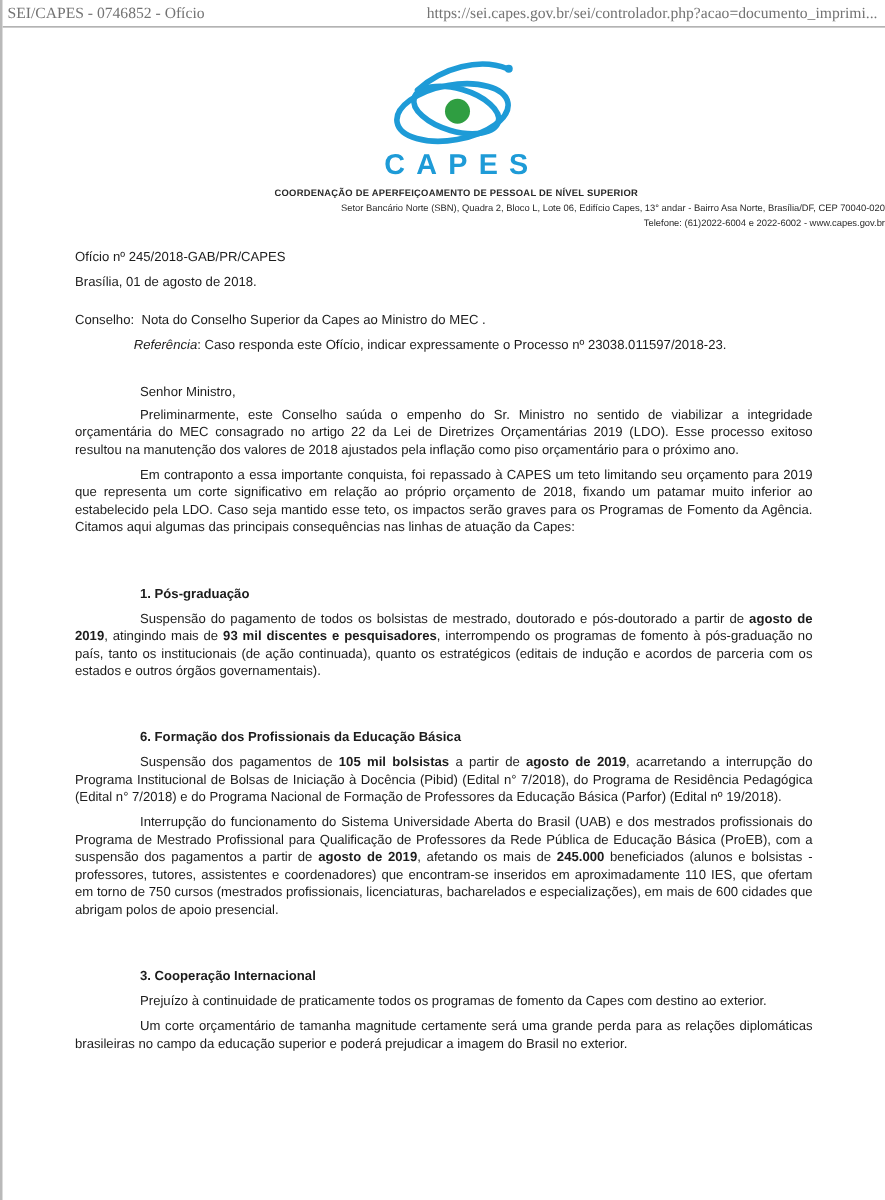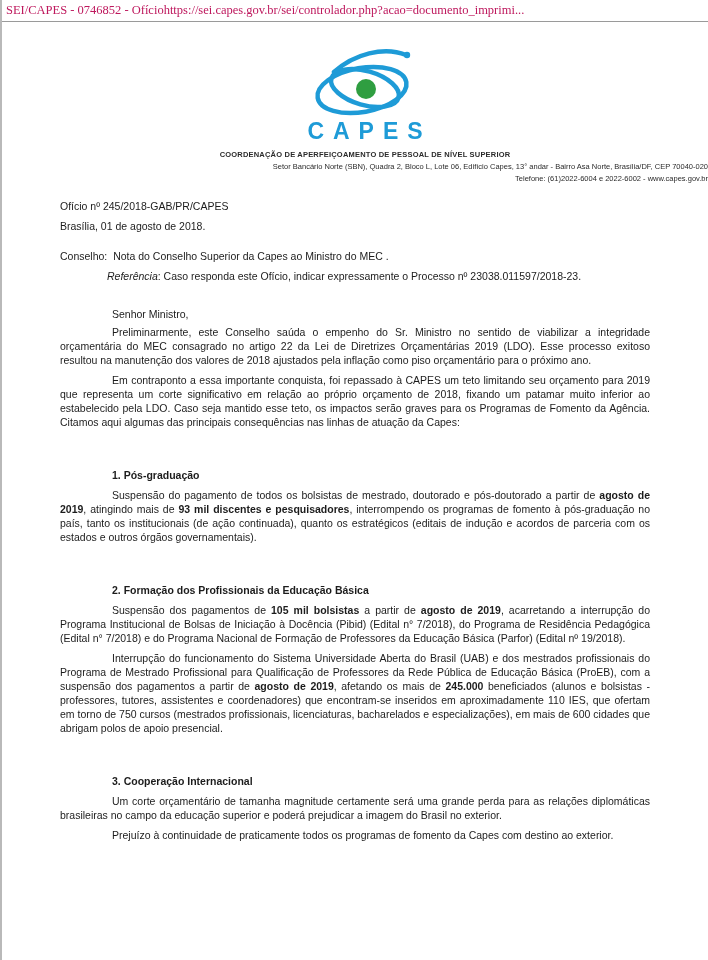--- a/index.html
+++ b/index.html
@@ -12,23 +12,23 @@
     width:708px;height:960px;
     box-sizing:border-box;
     background:#ffffff;
     border-left:2px solid #b9b9b9;
     overflow:hidden;
     font-family:"Liberation Sans",sans-serif;
     color:#1c1c1c;
   }
   
   .print-header{
-    display:flex;justify-content:flex-start;align-items:baseline;
+    display:flex;justify-content:space-between;align-items:baseline;
     font-family:"Liberation Serif",serif;
-    font-size:12.5px;color:#be185d;
+    font-size:12.5px;color:#737373;
     padding:3px 6px 3px 4px;
     border-bottom:1px solid #9a9a9a;
   }
   
   .letterhead{text-align:center;margin-top:26px;line-height:normal;margin-left:20px;}
   .logo-svg{display:block;margin:0 auto;width:112px;height:70px;}
   .wordmark{
     color:var(--logo-blue);
     font-weight:bold;
     font-size:23px;
@@ -96,22 +96,22 @@
     <div class="reference-line">
       <i>Referência</i><span>: Caso responda este Ofício, indicar expressamente o Processo nº 23038.011597/2018-23.</span>
     </div>
 
     <div id="letter-body">
         <div class="greeting">Senhor Ministro,</div>
         <div class="para"><span>Preliminarmente, este Conselho saúda o empenho do Sr. Ministro no sentido de viabilizar a integridade orçamentária do MEC consagrado no artigo 22 da Lei de Diretrizes Orçamentárias 2019 (LDO). Esse processo exitoso resultou na manutenção dos valores de 2018 ajustados pela inflação como piso orçamentário para o próximo ano.</span></div>
         <div class="para"><span>Em contraponto a essa importante conquista, foi repassado à CAPES um teto  limitando seu orçamento para 2019 que representa um corte significativo em relação ao próprio orçamento de 2018, fixando um patamar muito inferior ao estabelecido pela LDO. Caso seja mantido esse teto, os impactos serão graves para os Programas de Fomento da Agência. Citamos aqui algumas das principais consequências nas linhas de atuação da Capes:</span></div>
         <div class="section-heading">1. Pós-graduação</div>
         <div class="para"><span>Suspensão do pagamento de todos os bolsistas de mestrado, doutorado e pós-doutorado a partir de </span><b>agosto de 2019</b><span>, atingindo mais de </span><b>93 mil discentes e pesquisadores</b><span>, interrompendo os programas de fomento à pós-graduação no país, tanto os institucionais (de ação continuada), quanto os estratégicos (editais de indução e acordos de parceria com os estados e outros órgãos governamentais).</span></div>
-        <div class="section-heading">2. Formação dos Profissionais da Educação Básica</div>
+        <div class="section-heading">6. Formação dos Profissionais da Educação Básica</div>
         <div class="para"><span>Suspensão dos pagamentos de </span><b>105 mil bolsistas</b><span> a partir de </span><b>agosto de 2019</b><span>, acarretando a interrupção do Programa Institucional de Bolsas de Iniciação à Docência (Pibid) (Edital n° 7/2018), do Programa de Residência Pedagógica (Edital n° 7/2018) e do Programa Nacional de Formação de Professores da Educação Básica (Parfor) (Edital nº 19/2018).</span></div>
         <div class="para"><span>Interrupção do funcionamento do Sistema Universidade Aberta do Brasil (UAB) e dos mestrados profissionais do Programa de Mestrado Profissional para Qualificação de Professores da Rede Pública de Educação Básica (ProEB), com a suspensão dos pagamentos a partir de </span><b>agosto de 2019</b><span>, afetando os mais de </span><b>245.000</b><span> beneficiados (alunos e bolsistas - professores, tutores, assistentes e coordenadores) que encontram-se inseridos em aproximadamente 110 IES, que ofertam em torno de 750 cursos (mestrados profissionais, licenciaturas, bacharelados e especializações), em mais de 600 cidades que abrigam polos de apoio presencial.</span></div>
         <div class="section-heading">3. Cooperação Internacional</div>
+        <div class="para"><span>Prejuízo à continuidade de praticamente todos os programas de fomento da Capes com destino ao exterior.</span></div>
         <div class="para"><span>Um corte orçamentário de tamanha magnitude certamente será uma grande perda para as relações diplomáticas brasileiras no campo da educação superior e poderá prejudicar a imagem do Brasil no exterior.</span></div>
-        <div class="para"><span>Prejuízo à continuidade de praticamente todos os programas de fomento da Capes com destino ao exterior.</span></div>
       </div>
   </div>
 
 </div>
 
 </body></html>

